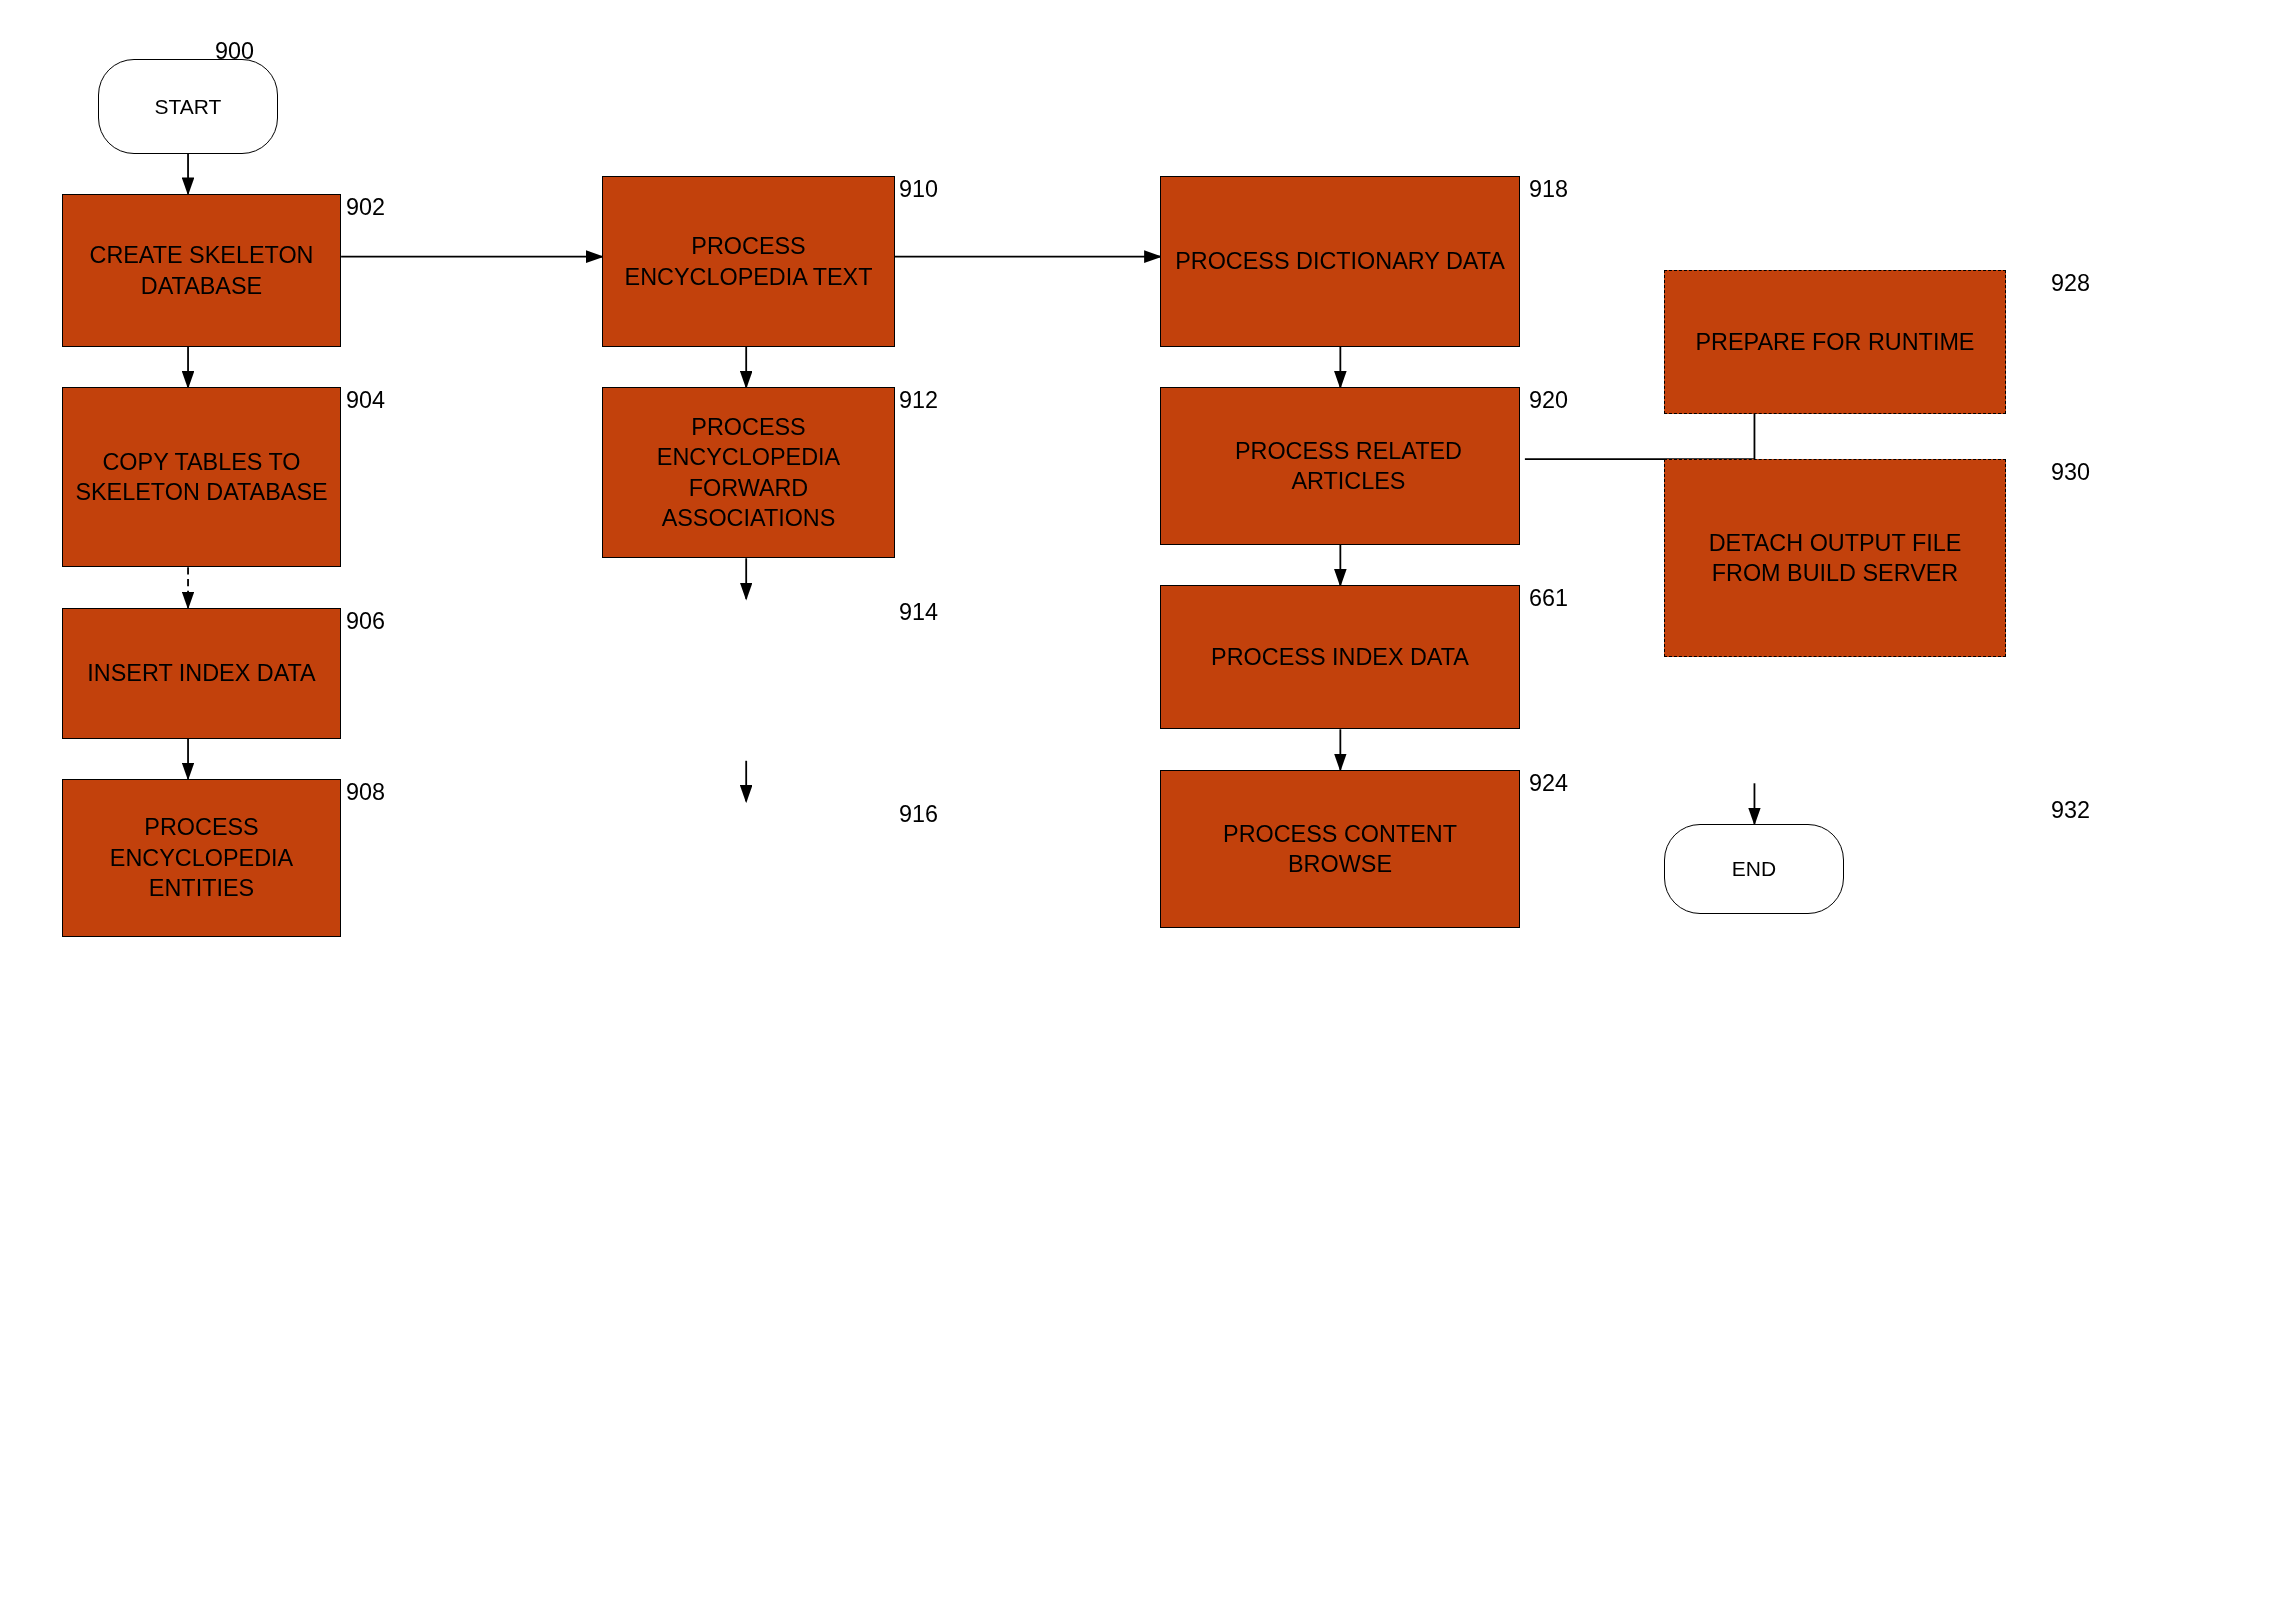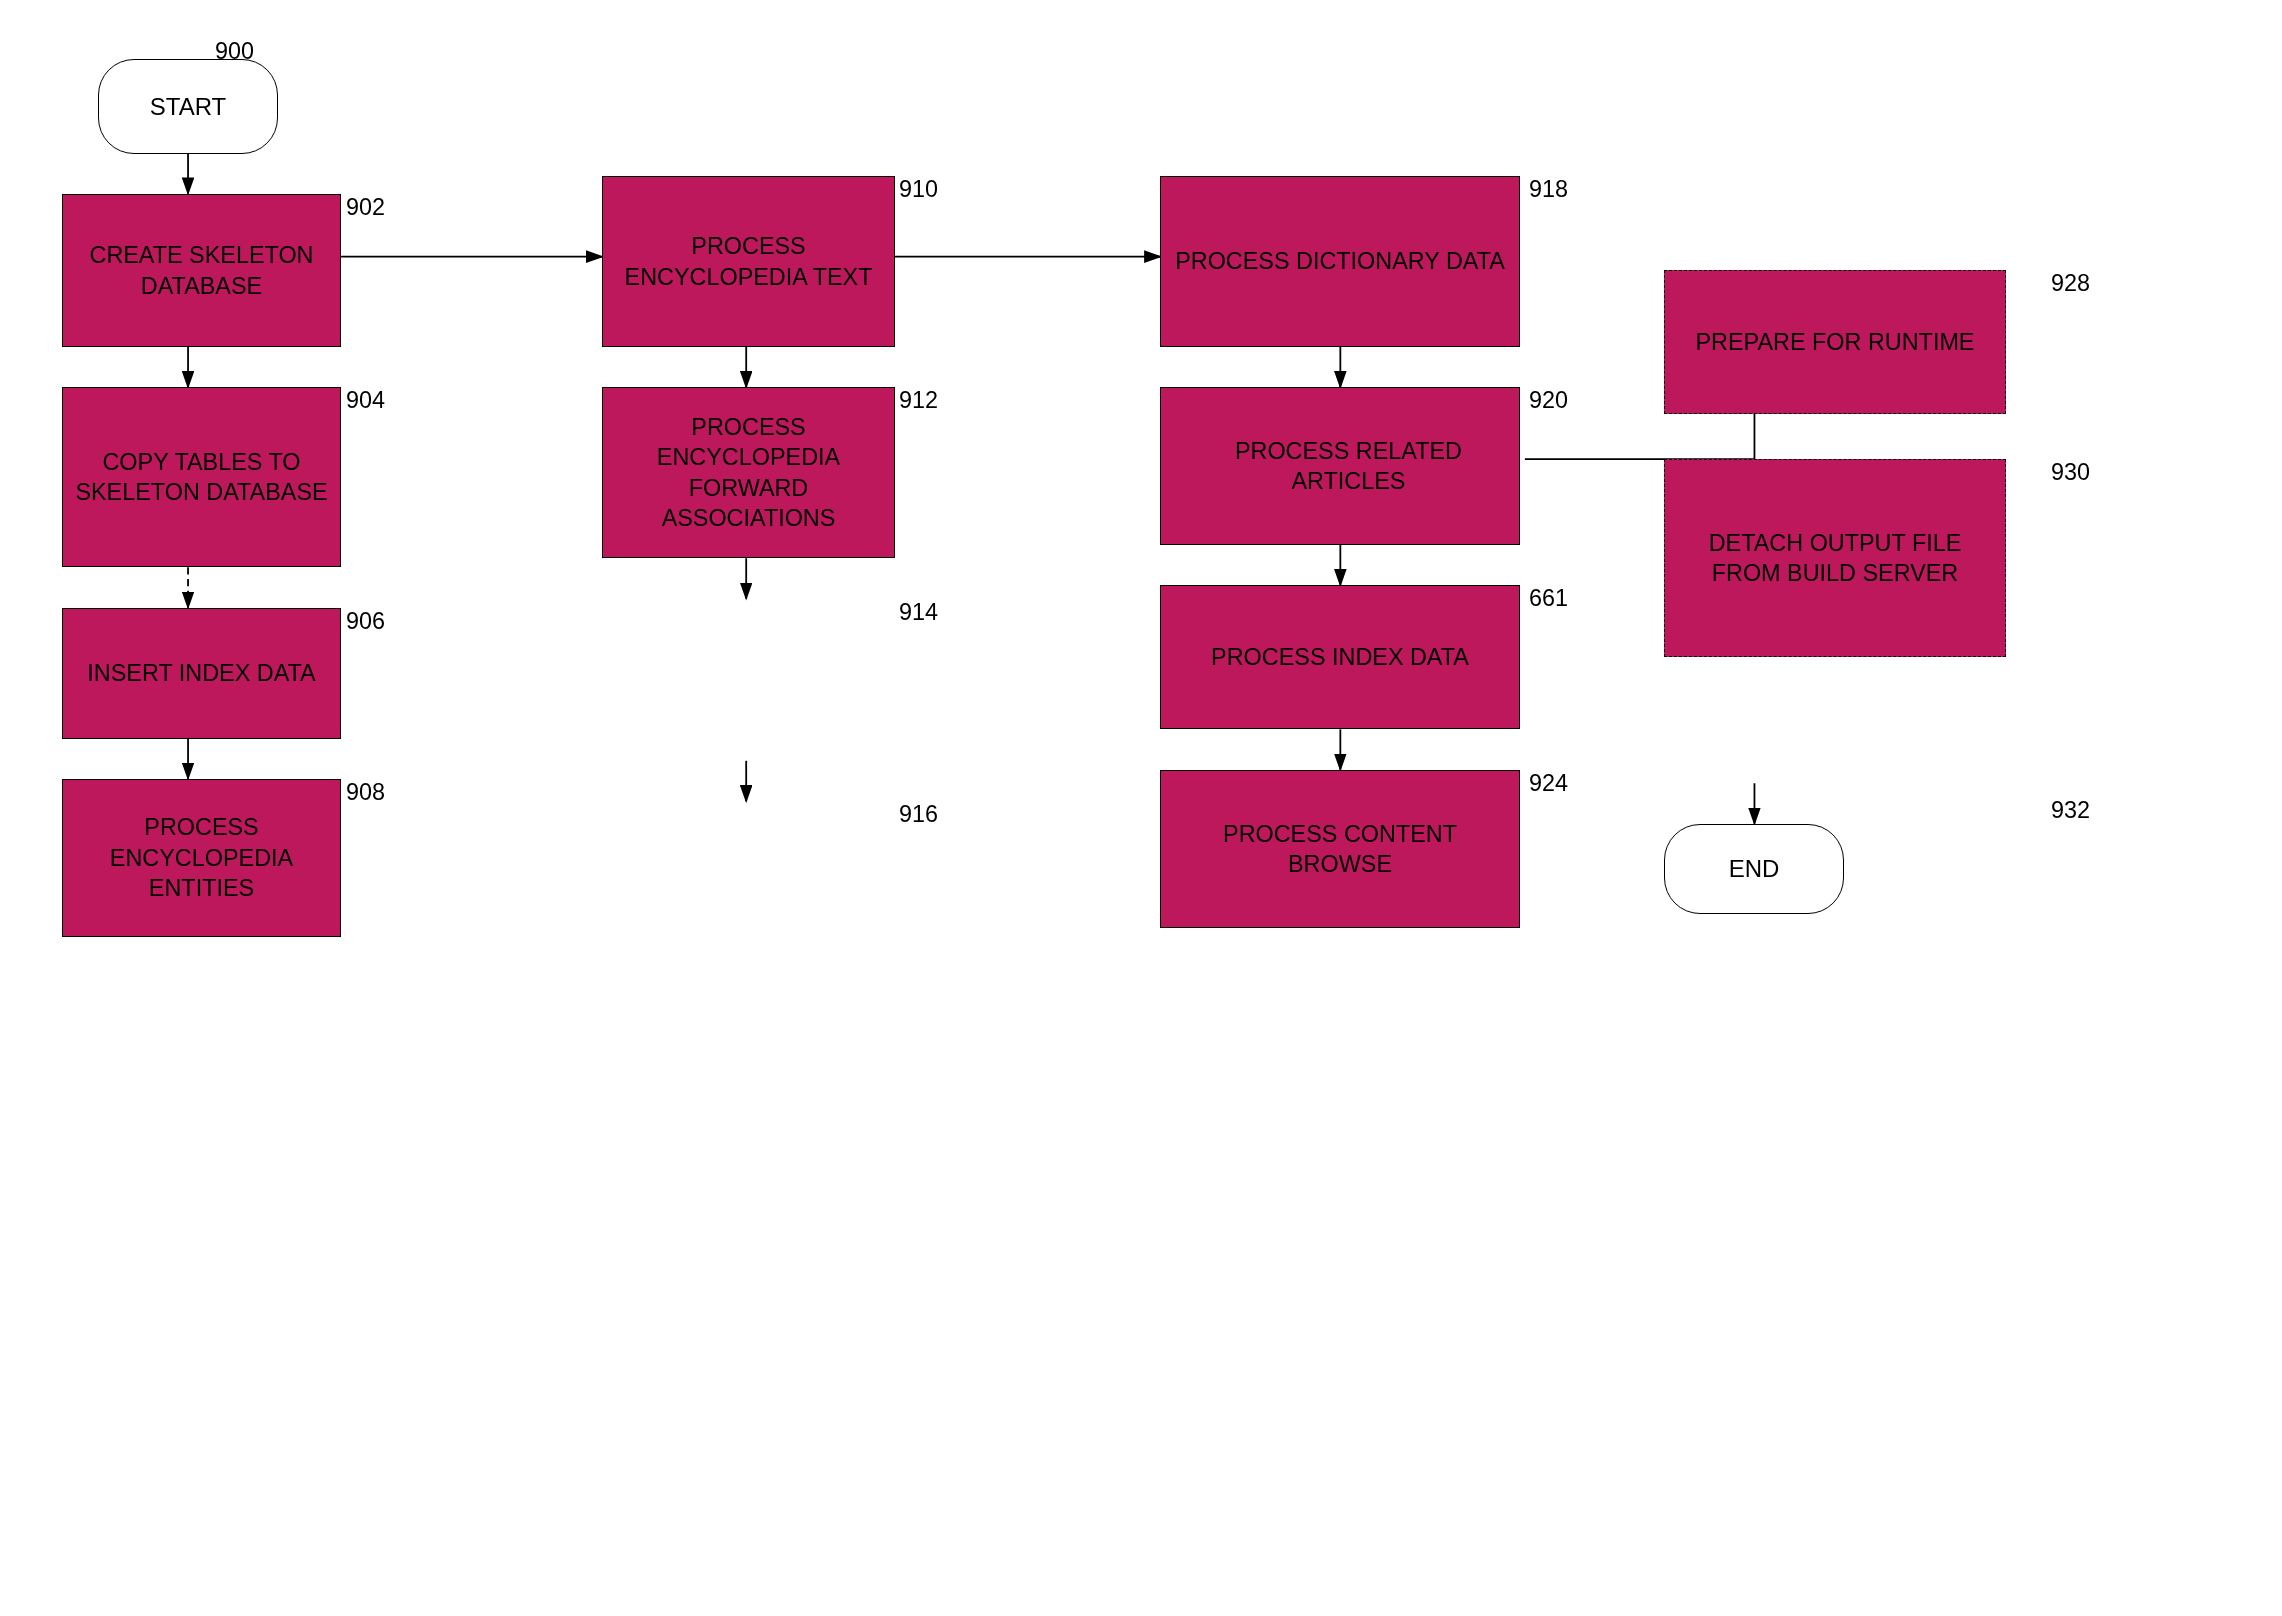--- a/index.html
+++ b/index.html
@@ -13,40 +13,40 @@
     }
     .diagram {
       position: absolute;
       top: 0; left: 8px;
       width: 2283px;
       height: 1156px;
     }
     .node {
       position: absolute;
       border: 1.8px solid #000;
-      background: #be185d;
+      background: #c2410c;
       display: flex;
       align-items: center;
       justify-content: center;
       text-align: center;
       font-size: 23.4px;
       font-weight: normal;
       line-height: 1.3;
       padding: 7.2px;
     }
     .node-rounded {
       position: absolute;
       border: 1.8px solid #000;
       background: #fff;
       border-radius: 36px;
       display: flex;
       align-items: center;
       justify-content: center;
       text-align: left;
-      font-size: 24px;
+      font-size: 21px;
       font-weight: normal;
       line-height: 1.3;
       padding: 7.2px;
     }
     .label {
       position: absolute;
       font-size: 23.4px;
       color: #000;
     }
     svg.arrows {

